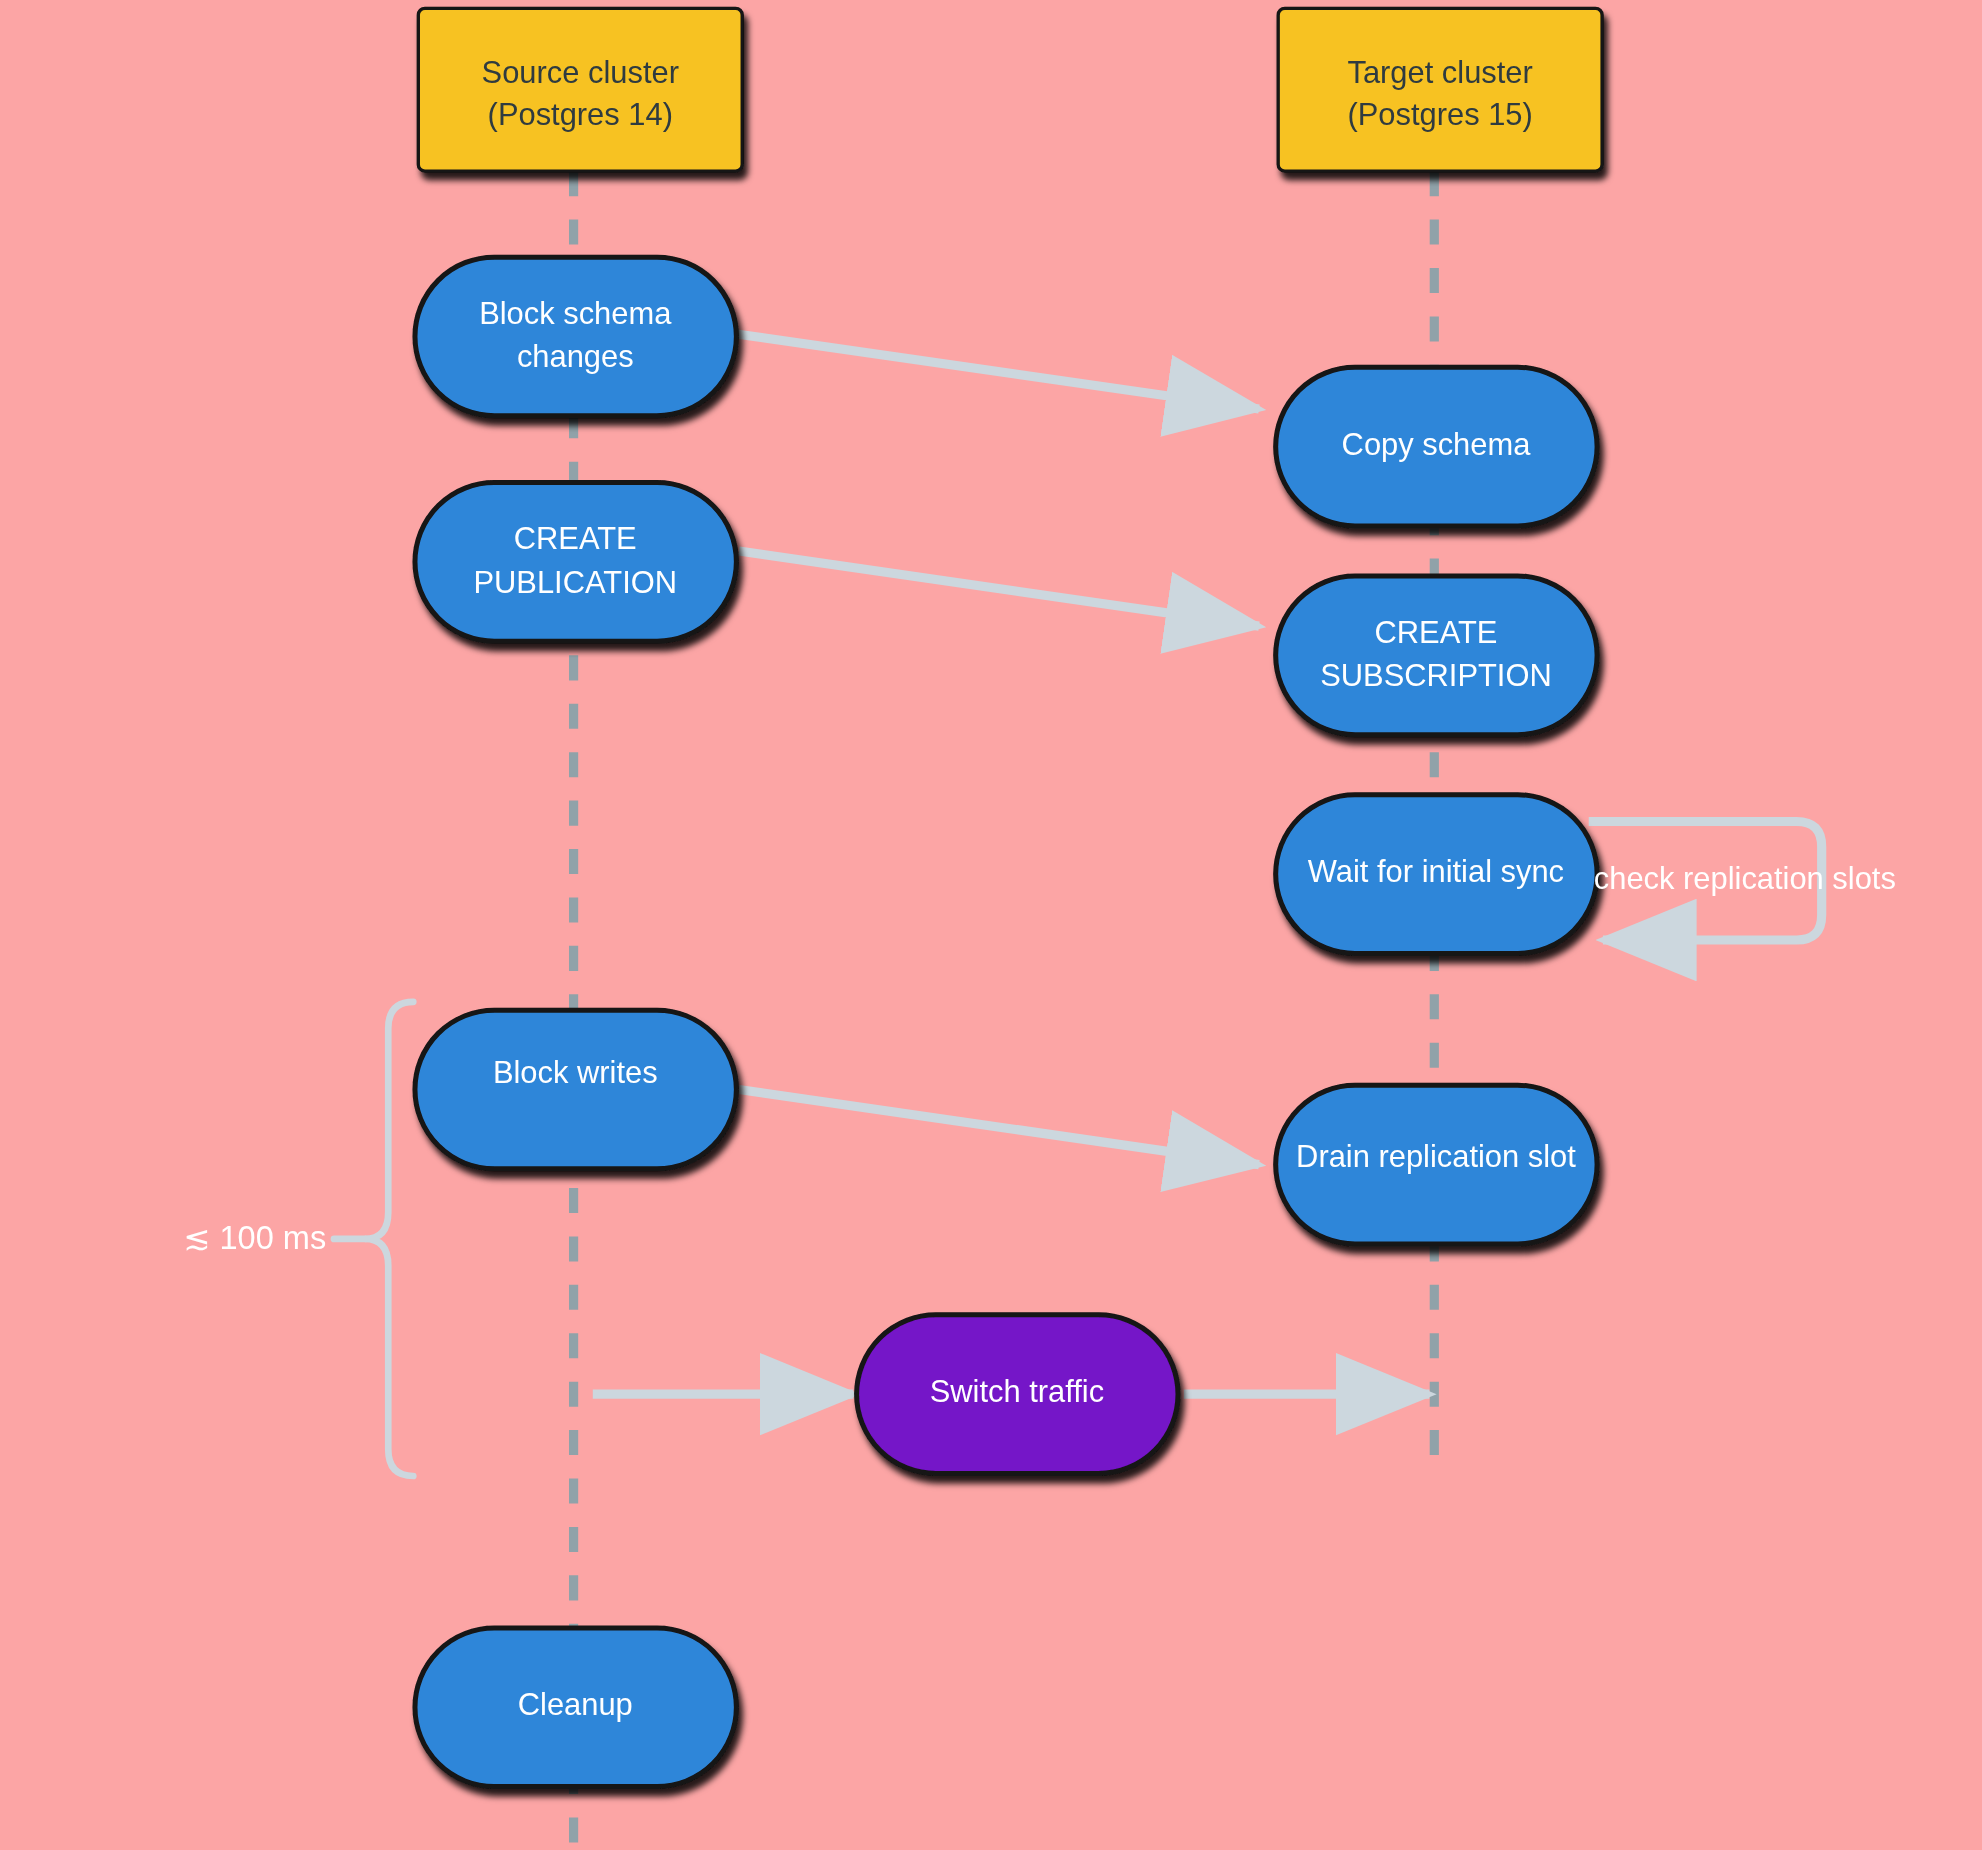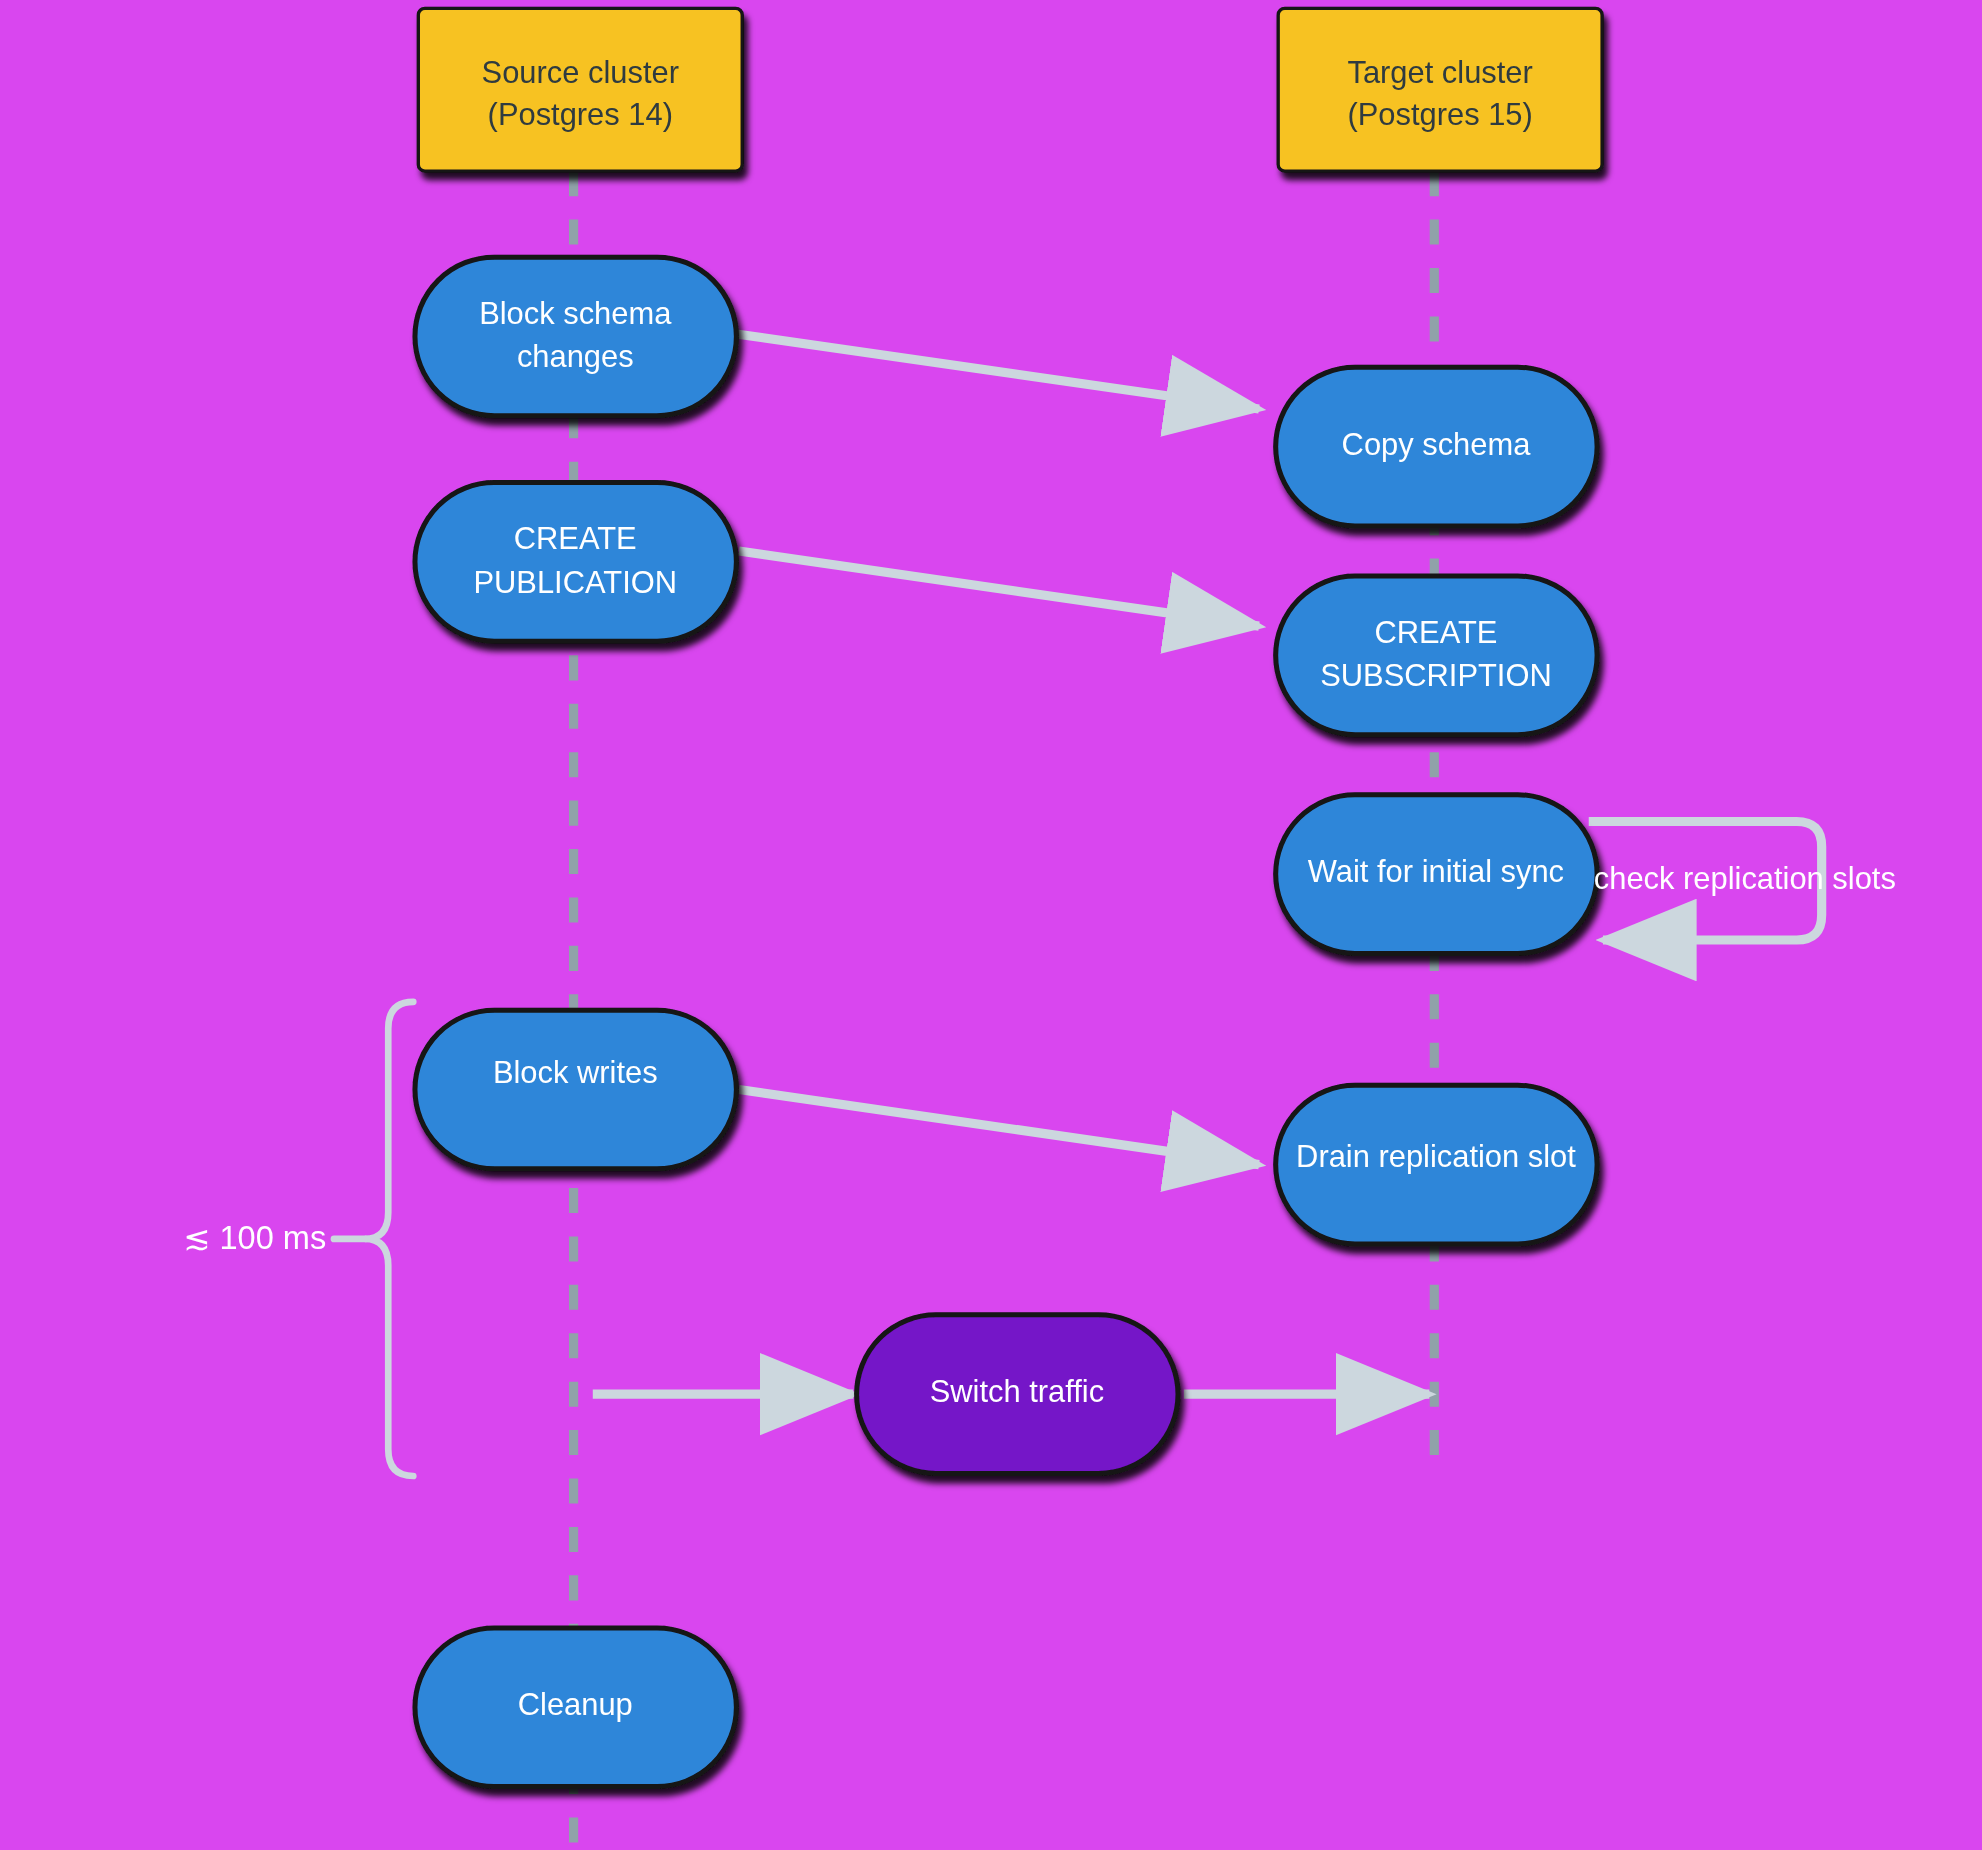--- a/index.html
+++ b/index.html
@@ -4,21 +4,21 @@
 <style>
   html, body {
     margin: 0;
     padding: 0;
     background: #4c666e;
   }
   #diagram-root {
     position: relative;
     width: 1982px;
     height: 1850px;
-    background: #d946ef;
+    background: #fca5a5;
     font-family: "Liberation Sans", sans-serif;
     overflow: hidden;
     text-decoration: underline;
   }
   svg.layer {
     position: absolute;
     top: 0;
     left: 0;
     width: 1982px;
     height: 1850px;

